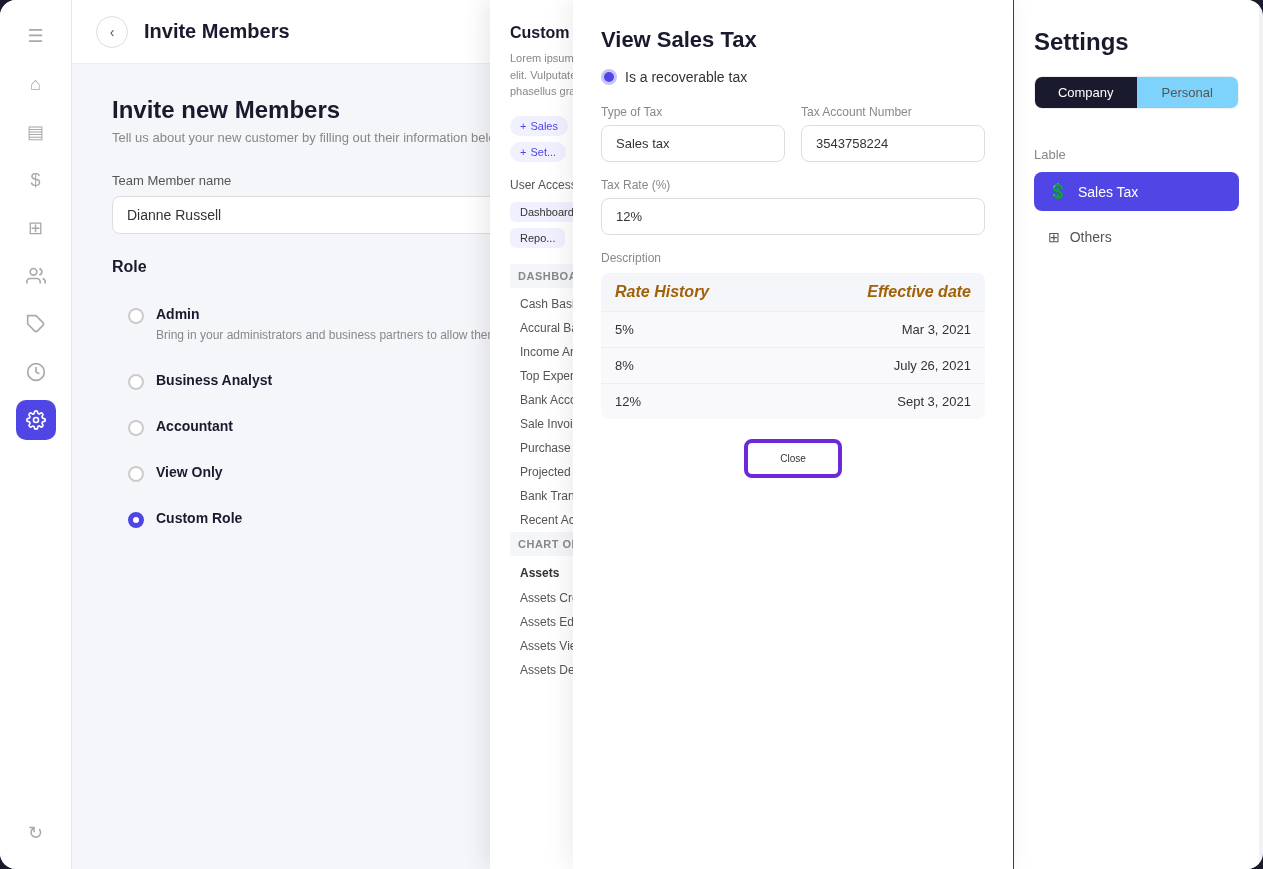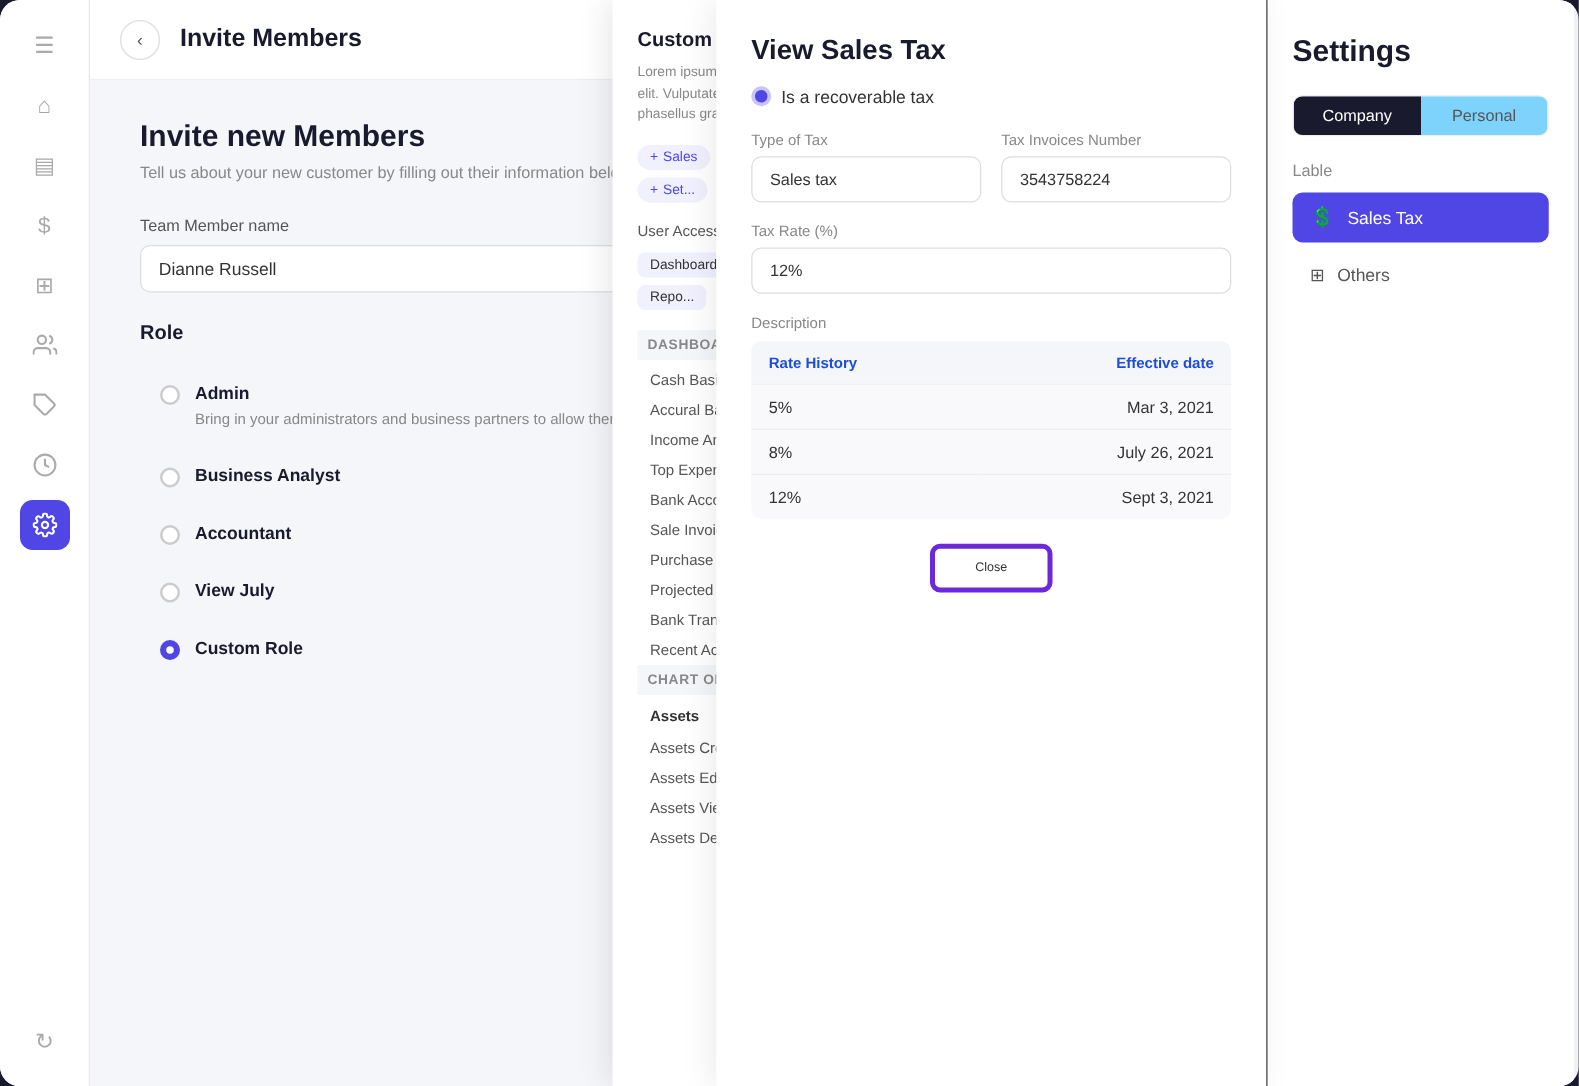--- a/index.html
+++ b/index.html
@@ -193,21 +193,21 @@
       font-weight: 700;
       color: #1a1a2e;
       margin-bottom: 20px;
     }
     .tabs-row {
       display: flex;
       gap: 0;
       border: 1px solid #eee;
       border-radius: 8px;
       overflow: hidden;
-      margin-bottom: 20px;
+      margin-bottom: 38px;
     }
     .tab-btn {
       flex: 1;
       padding: 8px 0;
       text-align: center;
       font-size: 13px;
       cursor: pointer;
       background: #7dd3fc;
       border: none;
       font-weight: 500;
@@ -378,25 +378,26 @@
     .rate-history-table {
       width: 100%;
       border-collapse: collapse;
       margin-top: 8px;
       background: #f9f9fb;
       border-radius: 8px;
       overflow: hidden;
     }
     .rate-history-table th {
       text-align: left;
-      font-size: 12px;
+      font-size: 16px;
       font-weight: 600;
-      color: #1d4ed8;
+      color: #a16207;
       padding: 10px 14px;
       background: #f5f6fa;
+      font-style: italic;
     }
     .rate-history-table th:last-child { text-align: right; }
     .rate-history-table td {
       font-size: 13px;
       color: #333;
       padding: 10px 14px;
       border-top: 1px solid #eee;
     }
     .rate-history-table td:last-child { text-align: right; }
     .close-btn {
@@ -506,21 +507,21 @@
         <div class="role-item">
           <div class="role-item-radio"></div>
           <div class="role-item-content">
             <div class="role-item-name">Accountant</div>
           </div>
         </div>
 
         <div class="role-item">
           <div class="role-item-radio"></div>
           <div class="role-item-content">
-            <div class="role-item-name">View July</div>
+            <div class="role-item-name">View Only</div>
           </div>
         </div>
 
         <div class="role-item">
           <div class="role-item-radio checked"></div>
           <div class="role-item-content">
             <div class="role-item-name">Custom Role</div>
           </div>
         </div>
       </div>
@@ -572,21 +573,21 @@
       <div class="radio-blue"></div>
       <span class="recoverable-label">Is a recoverable tax</span>
     </div>
 
     <div class="field-row">
       <div class="field-group">
         <div class="field-label">Type of Tax</div>
         <div class="field-value">Sales tax</div>
       </div>
       <div class="field-group">
-        <div class="field-label">Tax Invoices Number</div>
+        <div class="field-label">Tax Account Number</div>
         <div class="field-value">3543758224</div>
       </div>
     </div>
 
     <div class="field-group" style="margin-bottom:16px;">
       <div class="field-label">Tax Rate (%)</div>
       <div class="field-value">12%</div>
     </div>
 
     <div class="field-label">Description</div>

